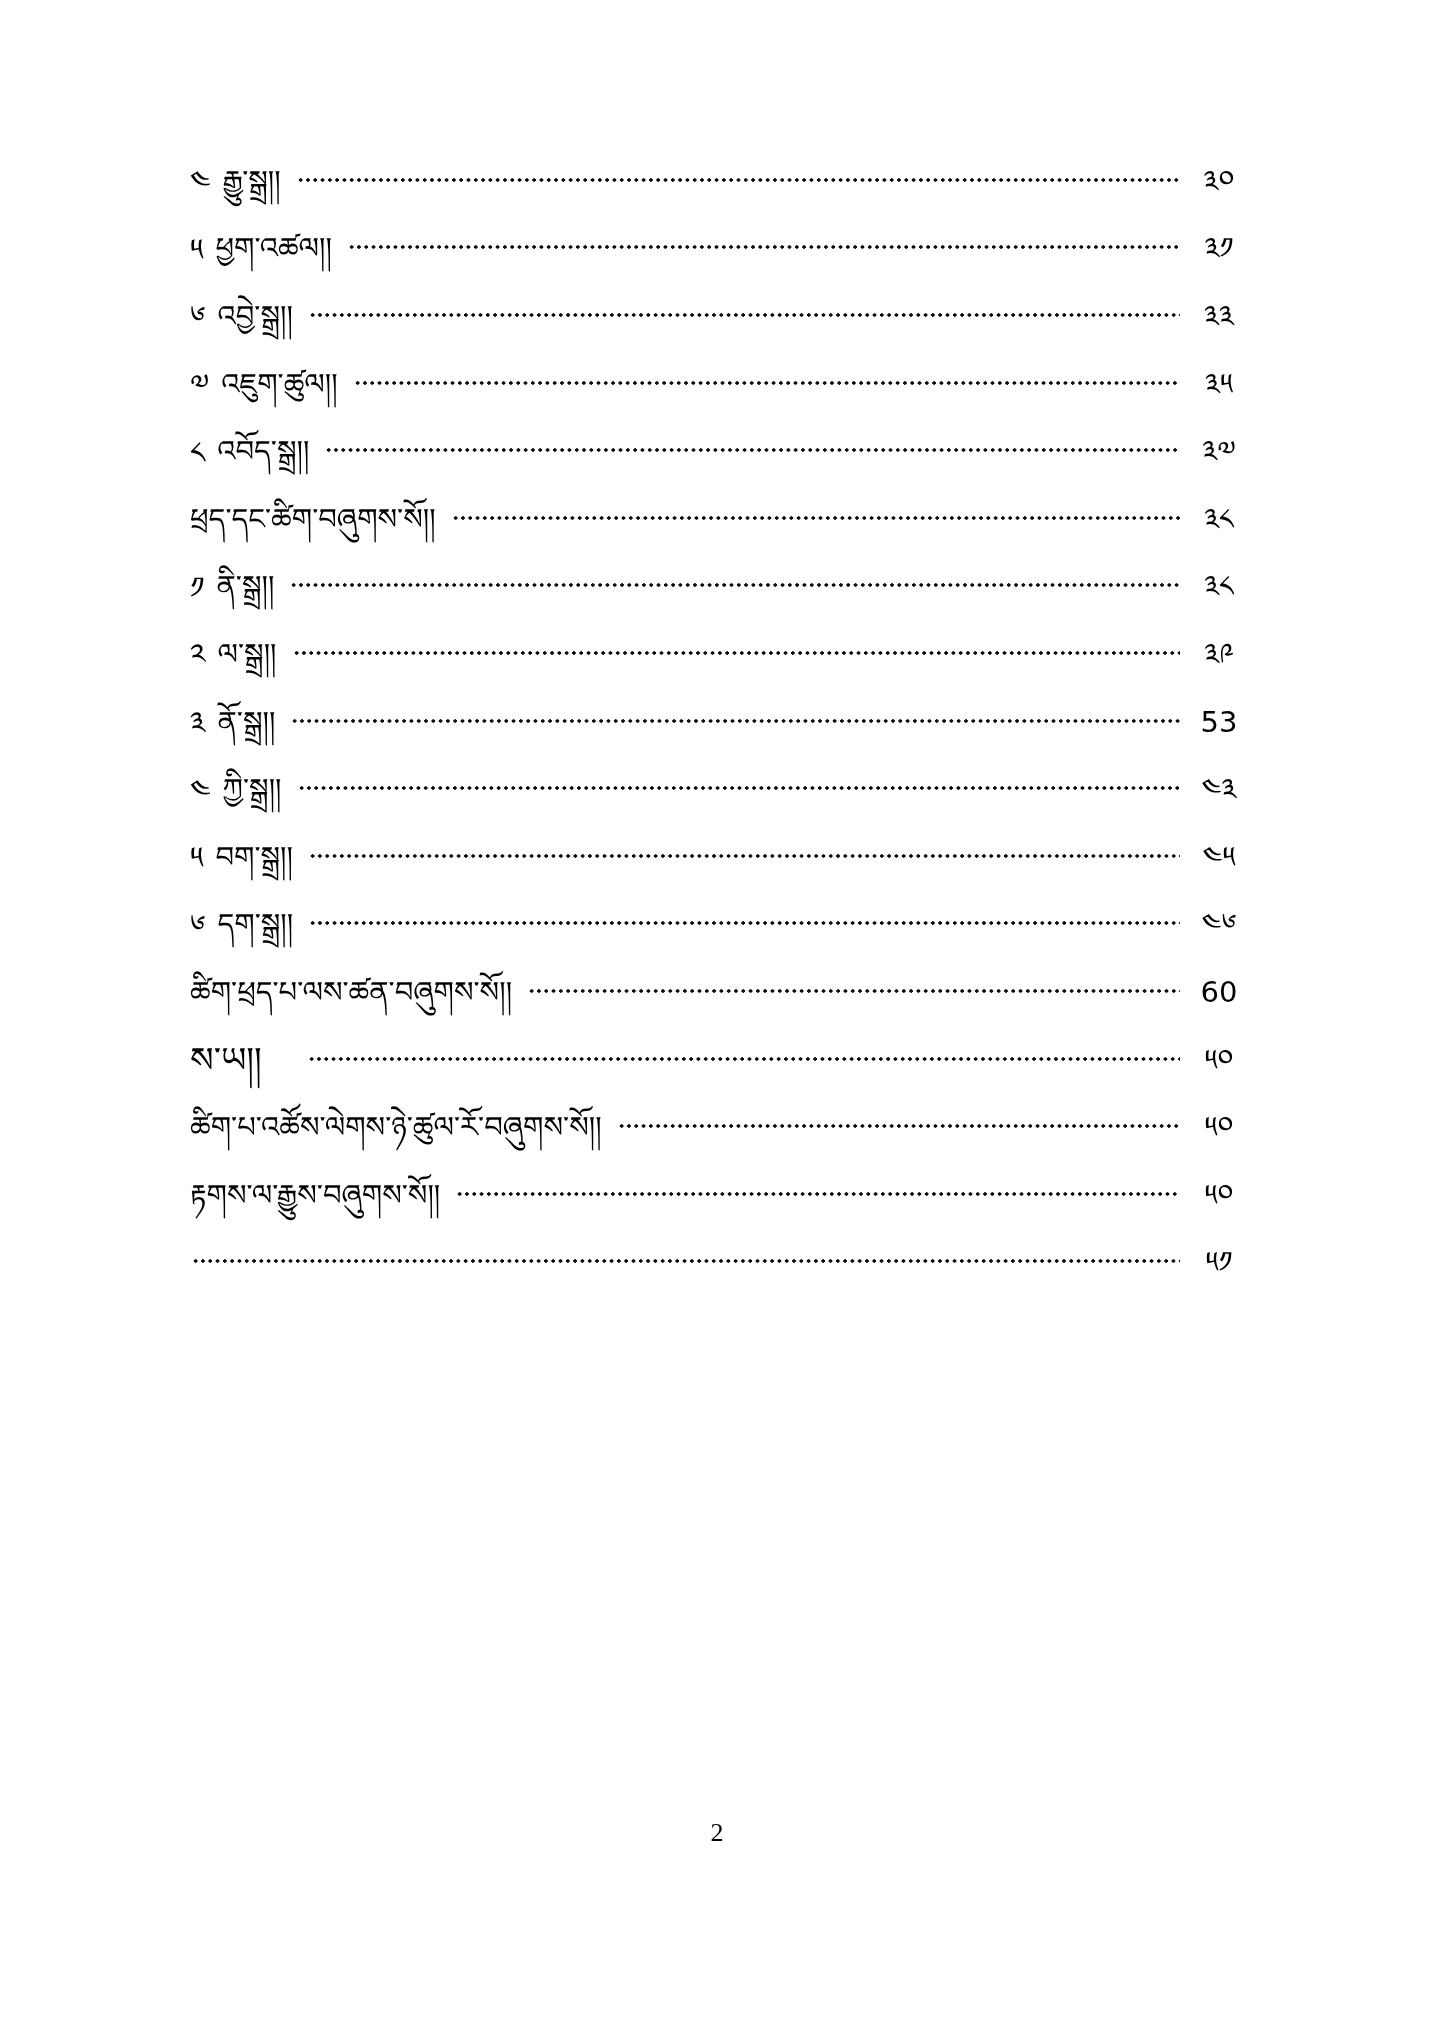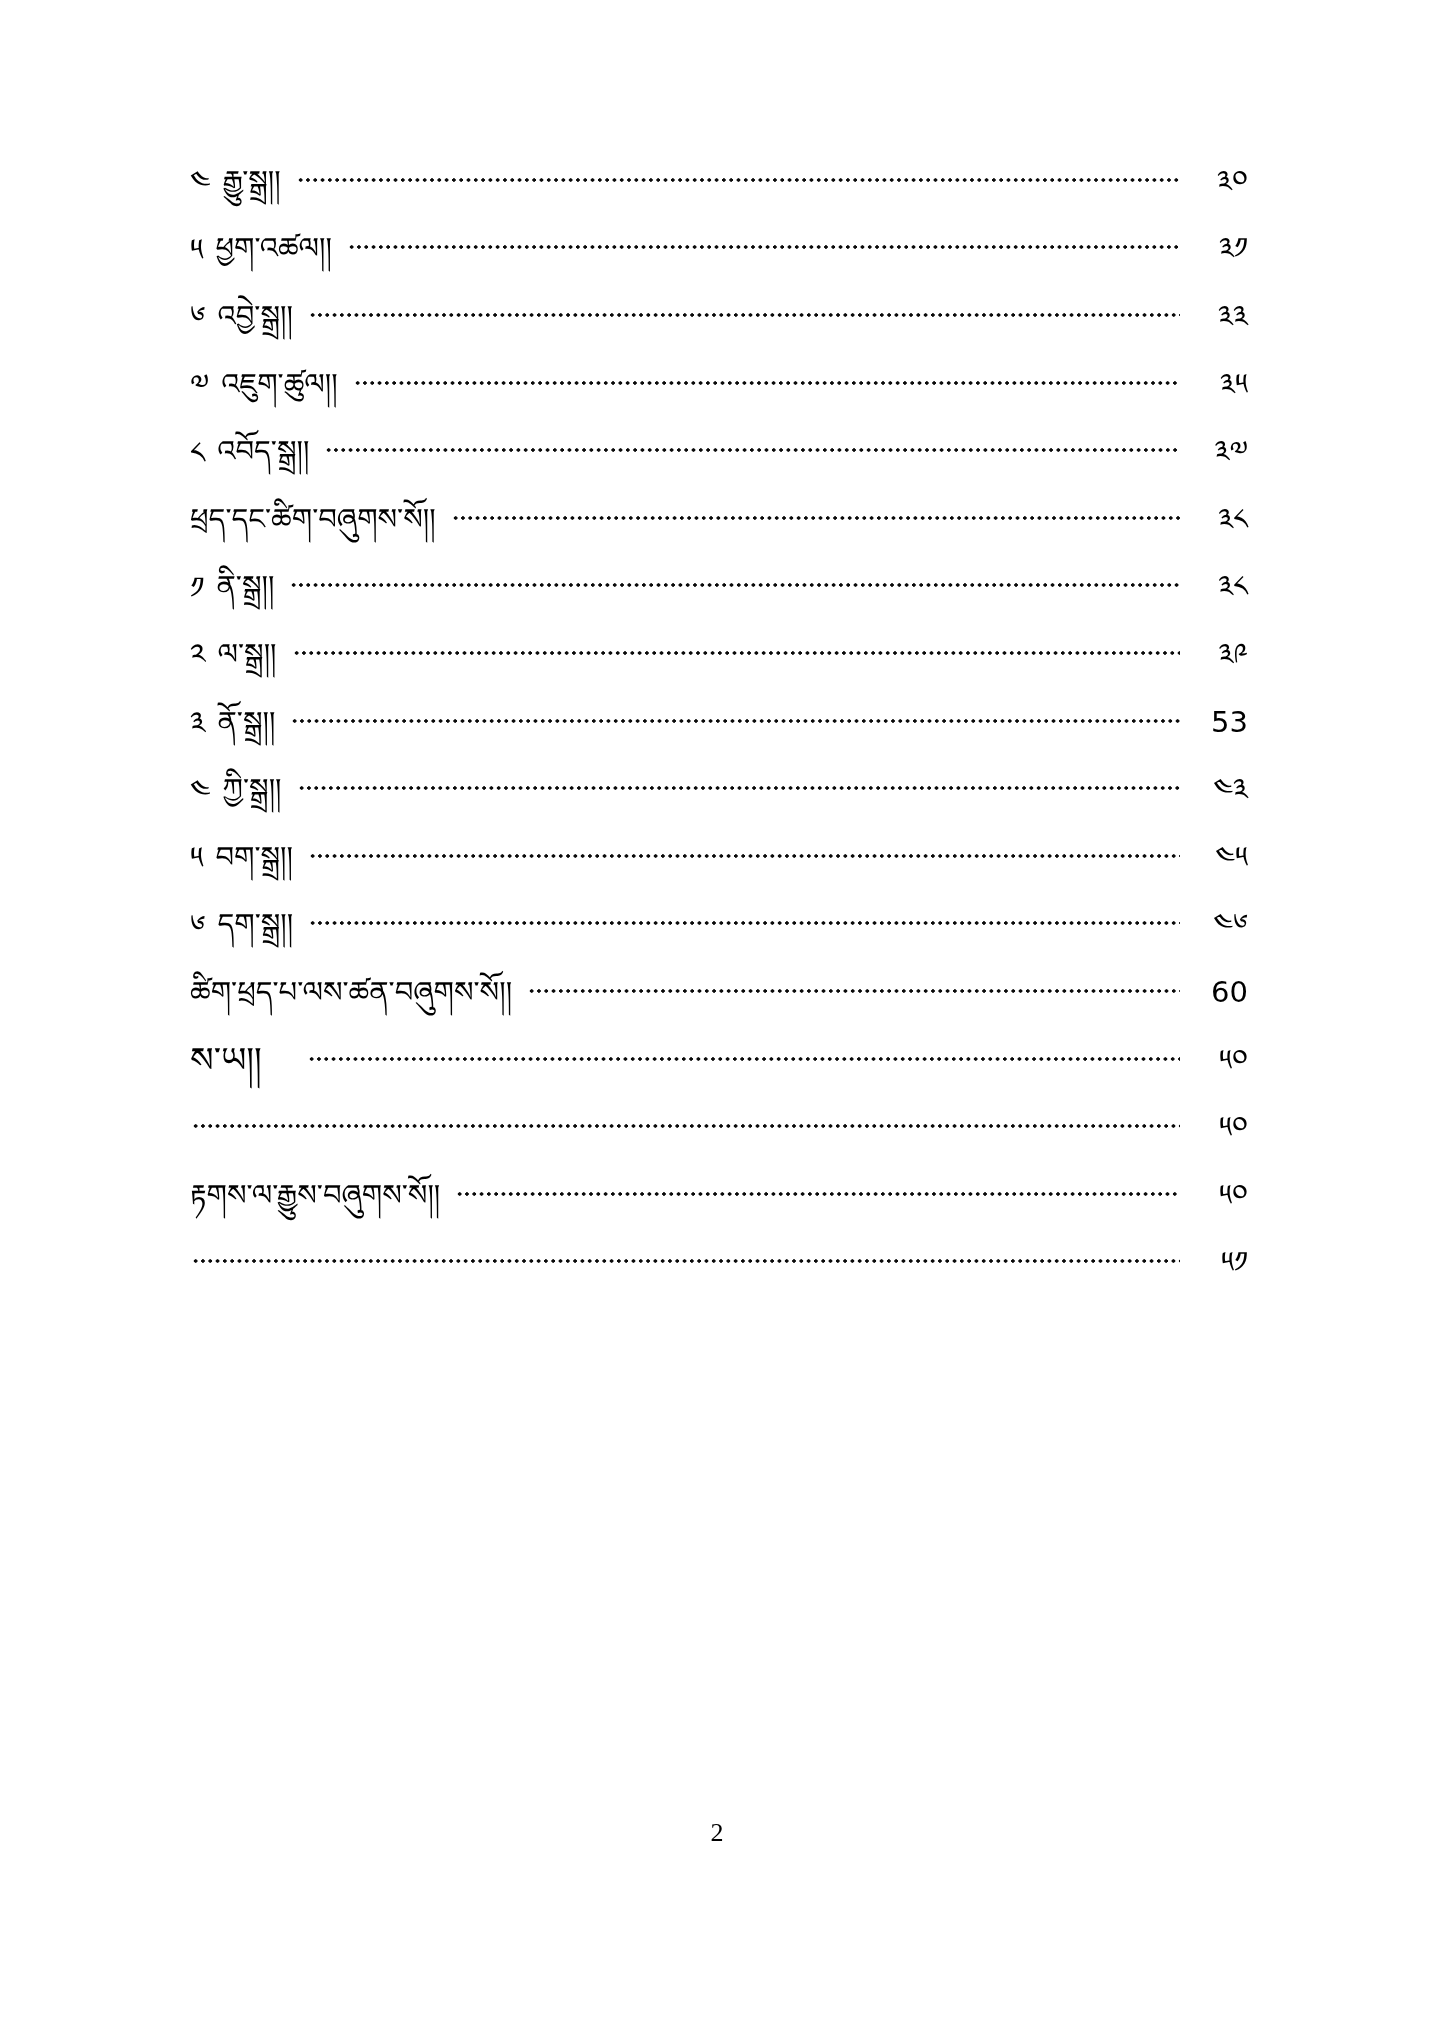--- a/index.html
+++ b/index.html
@@ -51,21 +51,21 @@
     transform: translateY(-2px);
     background-image: radial-gradient(circle, #0a0a0a 1.5px, rgba(0,0,0,0) 1.9px);
     background-size: 7.3px 8px;
     background-position: left center;
     background-repeat: repeat-x;
   }
   .entry-page {
     font-size: 29px;
     line-height: 1.1;
     min-width: 58px;
-    text-align: right;
+    text-align: center;
     padding-left: 2px;
   }
   .header-row .entry-num {
     font-size: 35px;
     padding-right: 44px;
   }
   .header-row .entry-text {
     font-size: 42px;
     font-weight: bold;
     line-height: 1.05;
@@ -180,20 +180,21 @@
 
 
     <div class="toc-row header-row">
       <span class="entry-num">ས་ཡ།།</span>
       <span class="leader"></span>
       <span class="entry-page">༥༠</span>
     </div>
 
     <div class="toc-row">
       <span class="entry-num"></span>
+      <span class="entry-text">ཚིག་པ་འཚོས་ལེགས་ཉེ་ཚུལ་རོ་བཞུགས་སོ།།</span>
       <span class="leader"></span>
       <span class="entry-page">༥༠</span>
     </div>
 
     <div class="toc-row">
       <span class="entry-num"></span>
       <span class="entry-text">རྟགས་ལ་རྒྱུས་བཞུགས་སོ།།</span>
       <span class="leader"></span>
       <span class="entry-page">༥༠</span>
     </div>

